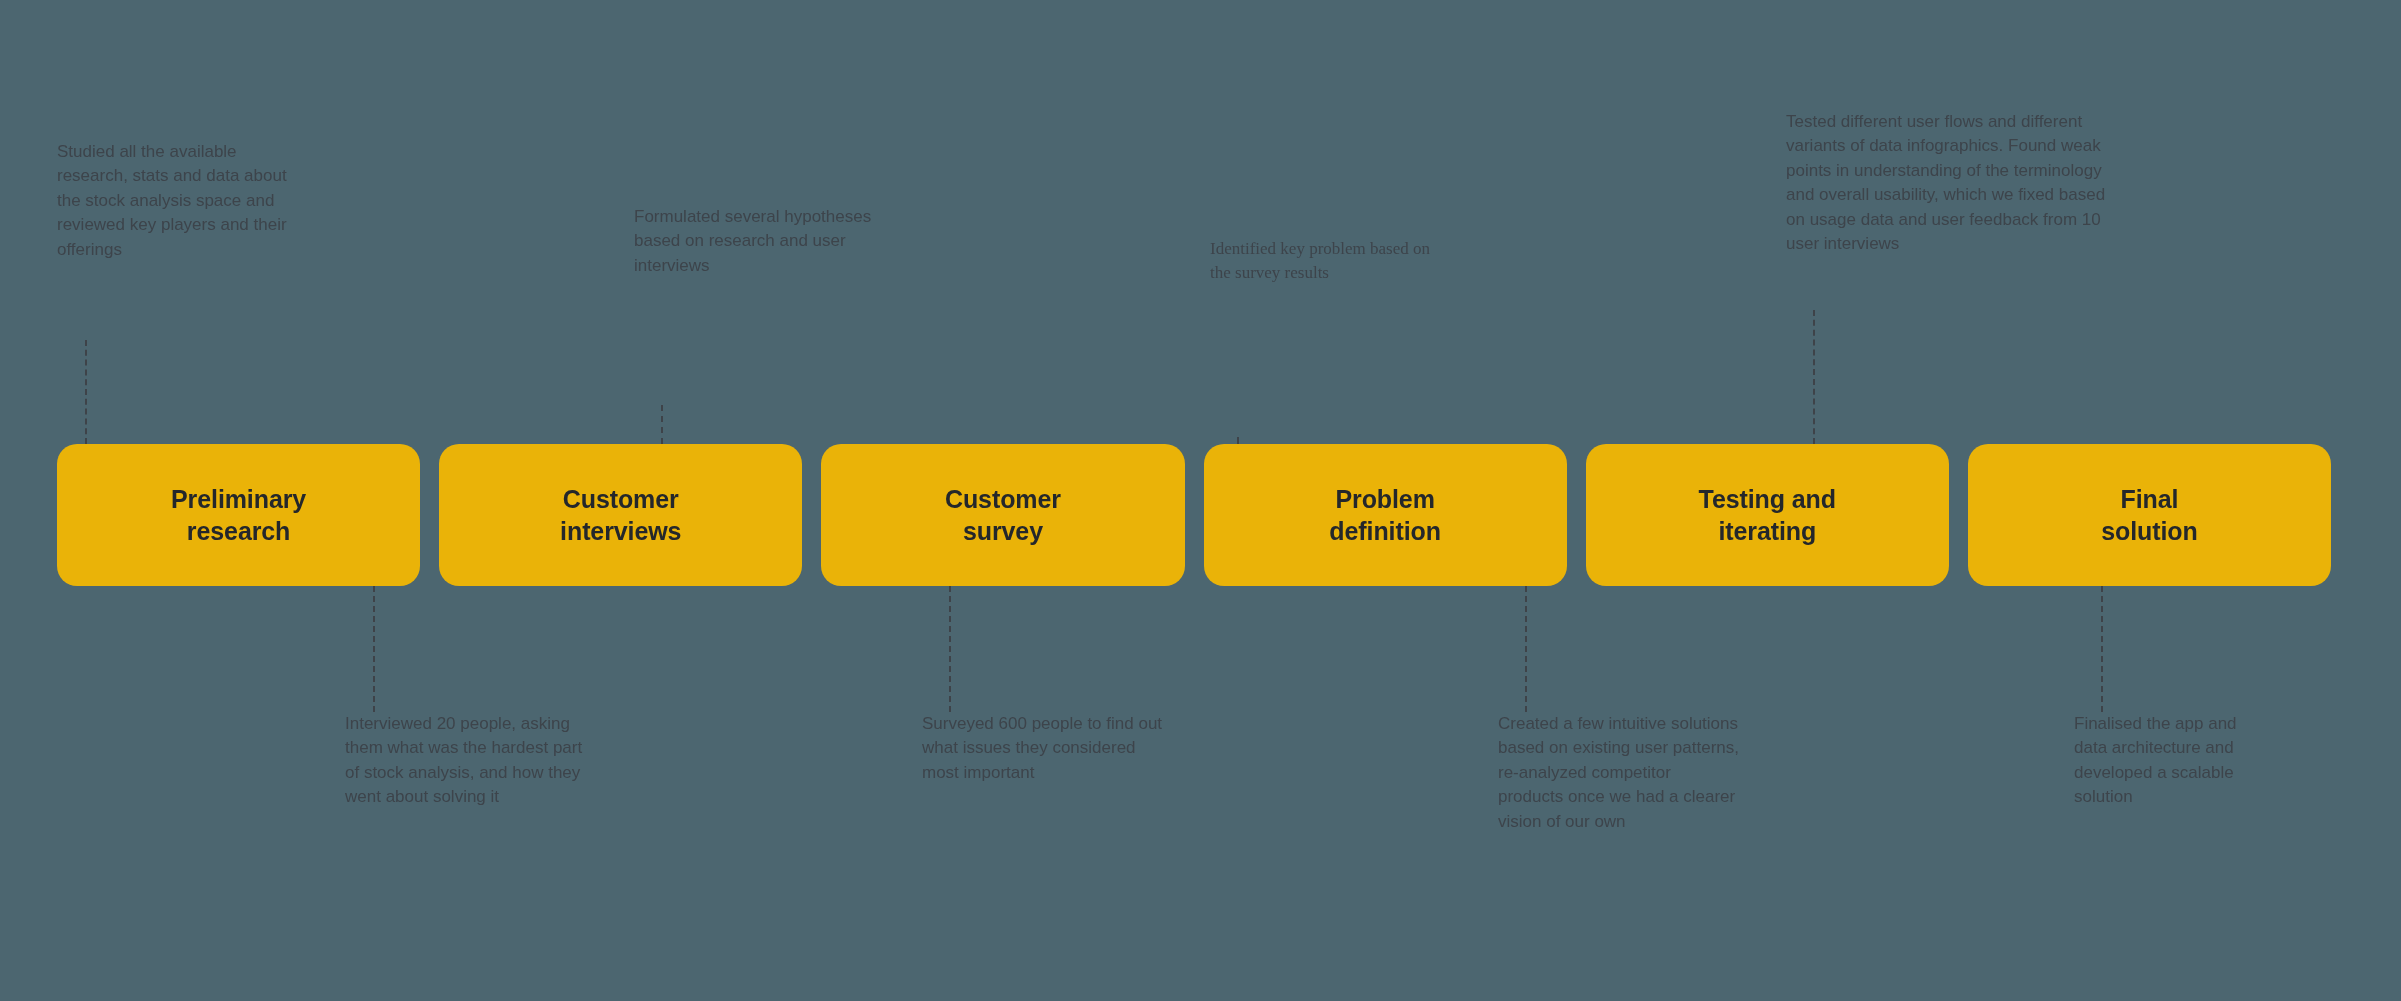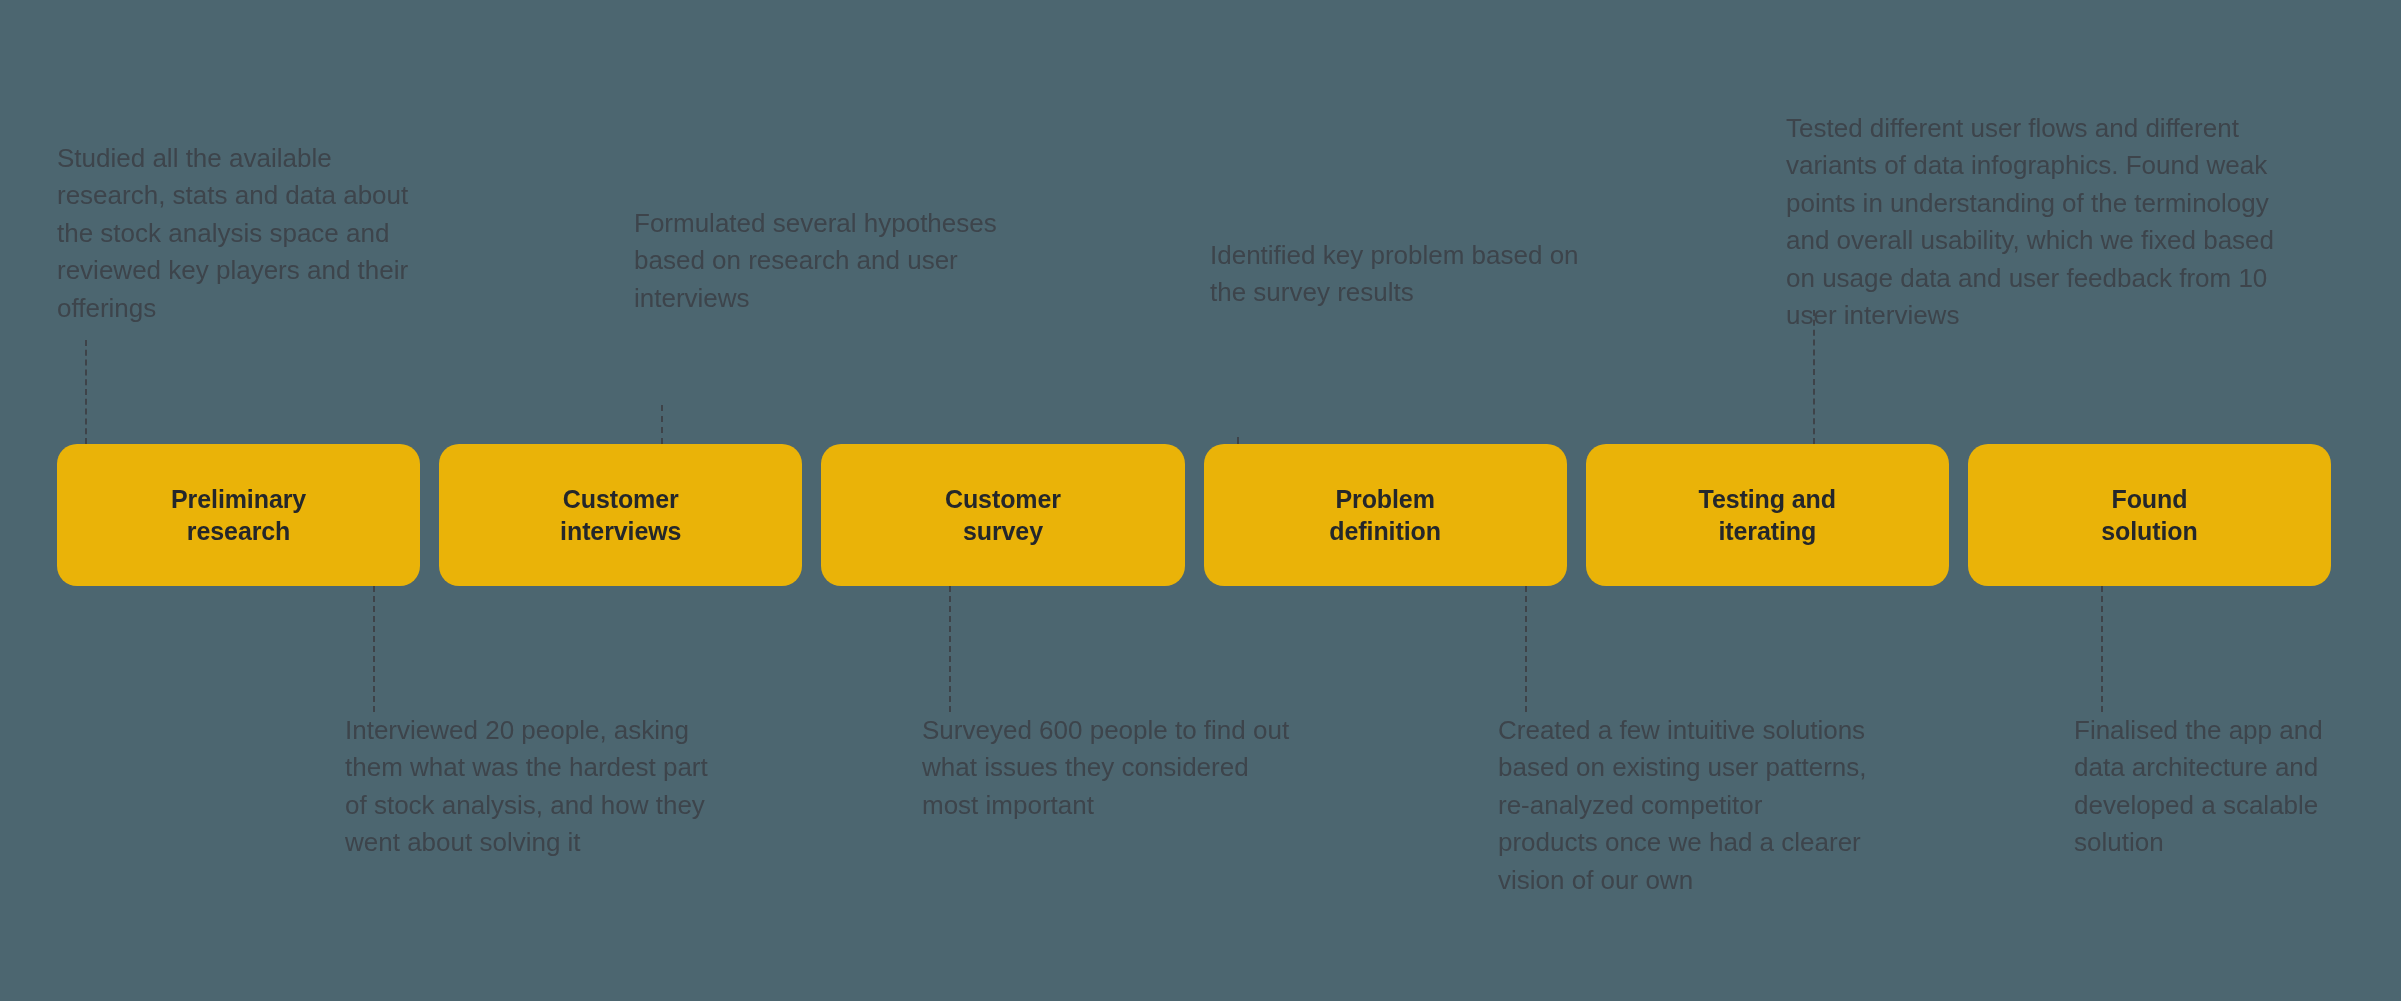--- a/index.html
+++ b/index.html
@@ -55,21 +55,21 @@
   
   .connector {
     position: absolute;
     width: 0;
     border-left: 2px dashed #3e4349;
   }
 
   
   .note {
     position: absolute;
-    font-size: 26px;
+    font-size: 17px;
     line-height: 1.44;
     color: #3d444b;
     white-space: pre-line;
   }
   .note-above { }
   .note-below { }
 </style>
 </head>
 <body>
 
@@ -89,21 +89,21 @@
 went about solving it</div>
       <div class="connector" style="left: 661px; top: 405px; height: 39px;"></div>
       <div class="note note-above" style="left: 634px; width: 400px; top: 205px;">Formulated several hypotheses
 based on research and user
 interviews</div>
       <div class="connector" style="left: 949px; top: 586px; height: 126px;"></div>
       <div class="note note-below" style="left: 922px; width: 410px; top: 712px;">Surveyed 600 people to find out
 what issues they considered
 most important</div>
       <div class="connector" style="left: 1237px; top: 437px; height: 7px;"></div>
-      <div class="note note-above" style="left: 1210px; width: 400px; top: 237px;">Identified key problem based on
+      <div class="note note-above" style="left: 1210px; width: 400px; top: 237px; font-family: Liberation Serif, serif;">Identified key problem based on
 the survey results</div>
       <div class="connector" style="left: 1525px; top: 586px; height: 126px;"></div>
       <div class="note note-below" style="left: 1498px; width: 410px; top: 712px;">Created a few intuitive solutions
 based on existing user patterns,
 re-analyzed competitor
 products once we had a clearer
 vision of our own</div>
       <div class="connector" style="left: 1813px; top: 310px; height: 134px;"></div>
       <div class="note note-above" style="left: 1786px; width: 540px; top: 110px;">Tested different user flows and different
 variants of data infographics. Found weak
@@ -133,18 +133,18 @@
       </div>
       <div class="step-card">
         <div class="step-card-label">Problem
 definition</div>
       </div>
       <div class="step-card">
         <div class="step-card-label">Testing and
 iterating</div>
       </div>
       <div class="step-card">
-        <div class="step-card-label">Found
+        <div class="step-card-label">Final
 solution</div>
       </div>
     </div>
 
 </div>
 
 </body></html>

